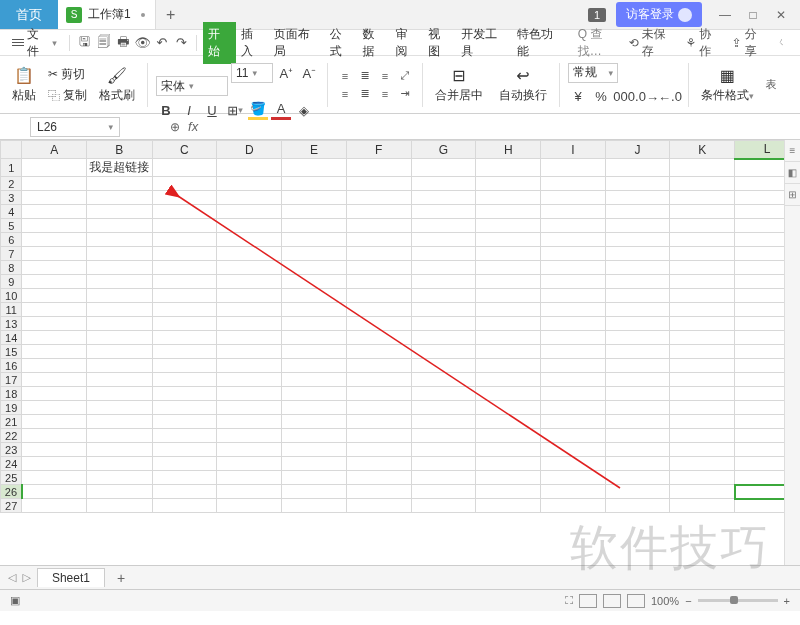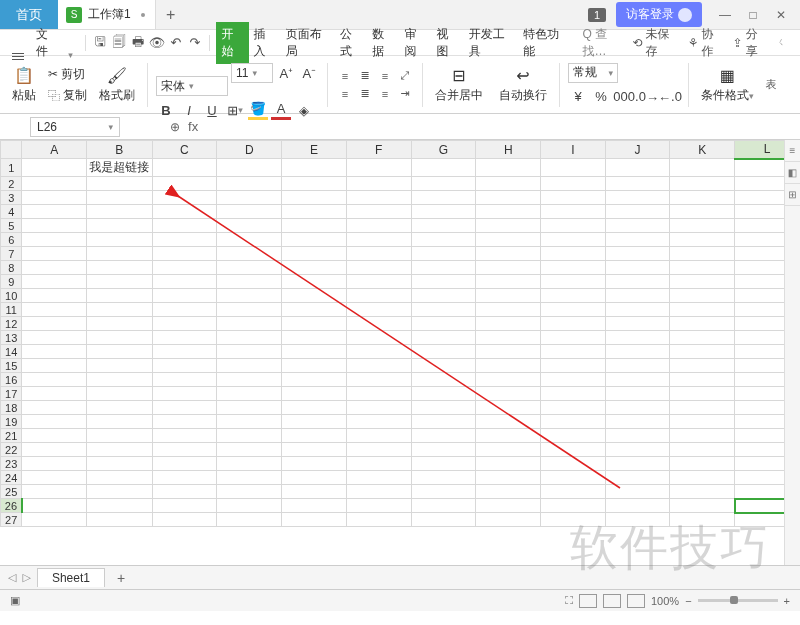--- a/index.html
+++ b/index.html
@@ -15,21 +15,21 @@
 .titlebar-spacer { flex: 1; }
 .titlebar-right { display: flex; align-items: center; gap: 10px; padding-right: 6px; }
 .badge-1 { background: #666; color: #fff; padding: 1px 6px; border-radius: 2px; font-size: 11px; }
 .guest-login { background: #6b7eff; color: #fff; padding: 4px 10px; border-radius: 3px; font-size: 12px; display: flex; align-items: center; gap: 4px; }
 .guest-login .avatar { width: 14px; height: 14px; background: #fff; border-radius: 50%; display: inline-block; opacity: 0.8; }
 .win-btns { display: flex; gap: 2px; }
 .win-btn { width: 26px; height: 20px; display: flex; align-items: center; justify-content: center; color: #666; font-size: 12px; }
 
 
 .menubar { height: 26px; background: #fff; display: flex; align-items: center; padding: 0 6px; border-bottom: 1px solid #e0e0e0; gap: 2px; }
-.menubar .file-menu { display: flex; align-items: flex-end; gap: 12px; padding: 0 6px; }
+.menubar .file-menu { display: flex; align-items: center; gap: 3px; padding: 0 6px; }
 .menubar .hamburger { display: flex; flex-direction: column; gap: 2px; }
 .menubar .hamburger span { width: 12px; height: 1px; background: #555; }
 .menubar .qicon { width: 18px; height: 18px; display: flex; align-items: center; justify-content: center; color: #555; font-size: 13px; }
 .menubar .divider { width: 1px; height: 16px; background: #ddd; margin: 0 4px; }
 .menu-tabs { display: flex; align-items: center; }
 .menu-tab { padding: 4px 5px; font-size: 12px; color: #333; }
 .menu-tab.active { background: #3ba83b; color: #fff; }
 .menubar .spacer { flex: 1; }
 .menubar .right-items { display: flex; align-items: center; gap: 10px; padding-right: 8px; color: #555; }
 .menubar .right-items span { display: flex; align-items: center; gap: 3px; }
@@ -48,21 +48,21 @@
 .fmt-btn.italic { font-style: italic; }
 .fmt-btn.underline { text-decoration: underline; }
 .align-grid { display: grid; grid-template-columns: repeat(4, 18px); gap: 2px; }
 .align-btn { width: 18px; height: 16px; display: flex; align-items: center; justify-content: center; font-size: 11px; color: #555; }
 .num-select { border: 1px solid #ccc; height: 20px; width: 50px; padding: 0 4px; font-size: 12px; display: flex; align-items: center; justify-content: space-between; }
 
 
 .formula-row { height: 26px; display: flex; align-items: center; border-bottom: 1px solid #d0d0d0; background: #fff; }
 .name-box { width: 90px; height: 20px; border: 1px solid #ccc; margin-left: 30px; display: flex; align-items: center; padding: 0 6px; font-size: 12px; justify-content: space-between; }
 .fx-area { display: flex; align-items: center; gap: 8px; margin-left: 50px; color: #666; }
-.fx-label { font-size: 13px; }
+.fx-label { font-style: italic; font-size: 13px; }
 
 
 .sheet-area { position: relative; height: 425px; display: flex; }
 .sidebar-right { position: absolute; right: 0; top: 0; width: 16px; height: 100%; background: #f5f5f5; border-left: 1px solid #ddd; }
 .sidebar-right .sb-btn { height: 22px; border-bottom: 1px solid #ddd; display: flex; align-items: center; justify-content: center; font-size: 10px; color: #777; }
 .grid-wrapper { flex: 1; overflow: hidden; position: relative; }
 table.grid { border-collapse: collapse; table-layout: fixed; }
 table.grid th, table.grid td { border: 1px solid #d8d8d8; font-size: 12px; font-weight: normal; color: #333; }
 table.grid th { background: #f0f0f0; text-align: center; }
 table.grid .corner { width: 22px; height: 18px; background: #f0f0f0; }
@@ -433,35 +433,20 @@
             <td class="cell"></td>
             <td class="cell"></td>
             <td class="cell"></td>
             <td class="cell"></td>
             <td class="cell"></td>
             <td class="cell"></td>
             <td class="cell"></td>
             <td class="cell"></td>
           </tr>
           <tr>
-            <th class="rowhead">12</th>
-            <td class="cell"></td>
-            <td class="cell"></td>
-            <td class="cell"></td>
-            <td class="cell"></td>
-            <td class="cell"></td>
-            <td class="cell"></td>
-            <td class="cell"></td>
-            <td class="cell"></td>
-            <td class="cell"></td>
-            <td class="cell"></td>
-            <td class="cell"></td>
-            <td class="cell"></td>
-          </tr>
-          <tr>
             <th class="rowhead">13</th>
             <td class="cell"></td>
             <td class="cell"></td>
             <td class="cell"></td>
             <td class="cell"></td>
             <td class="cell"></td>
             <td class="cell"></td>
             <td class="cell"></td>
             <td class="cell"></td>
             <td class="cell"></td>

